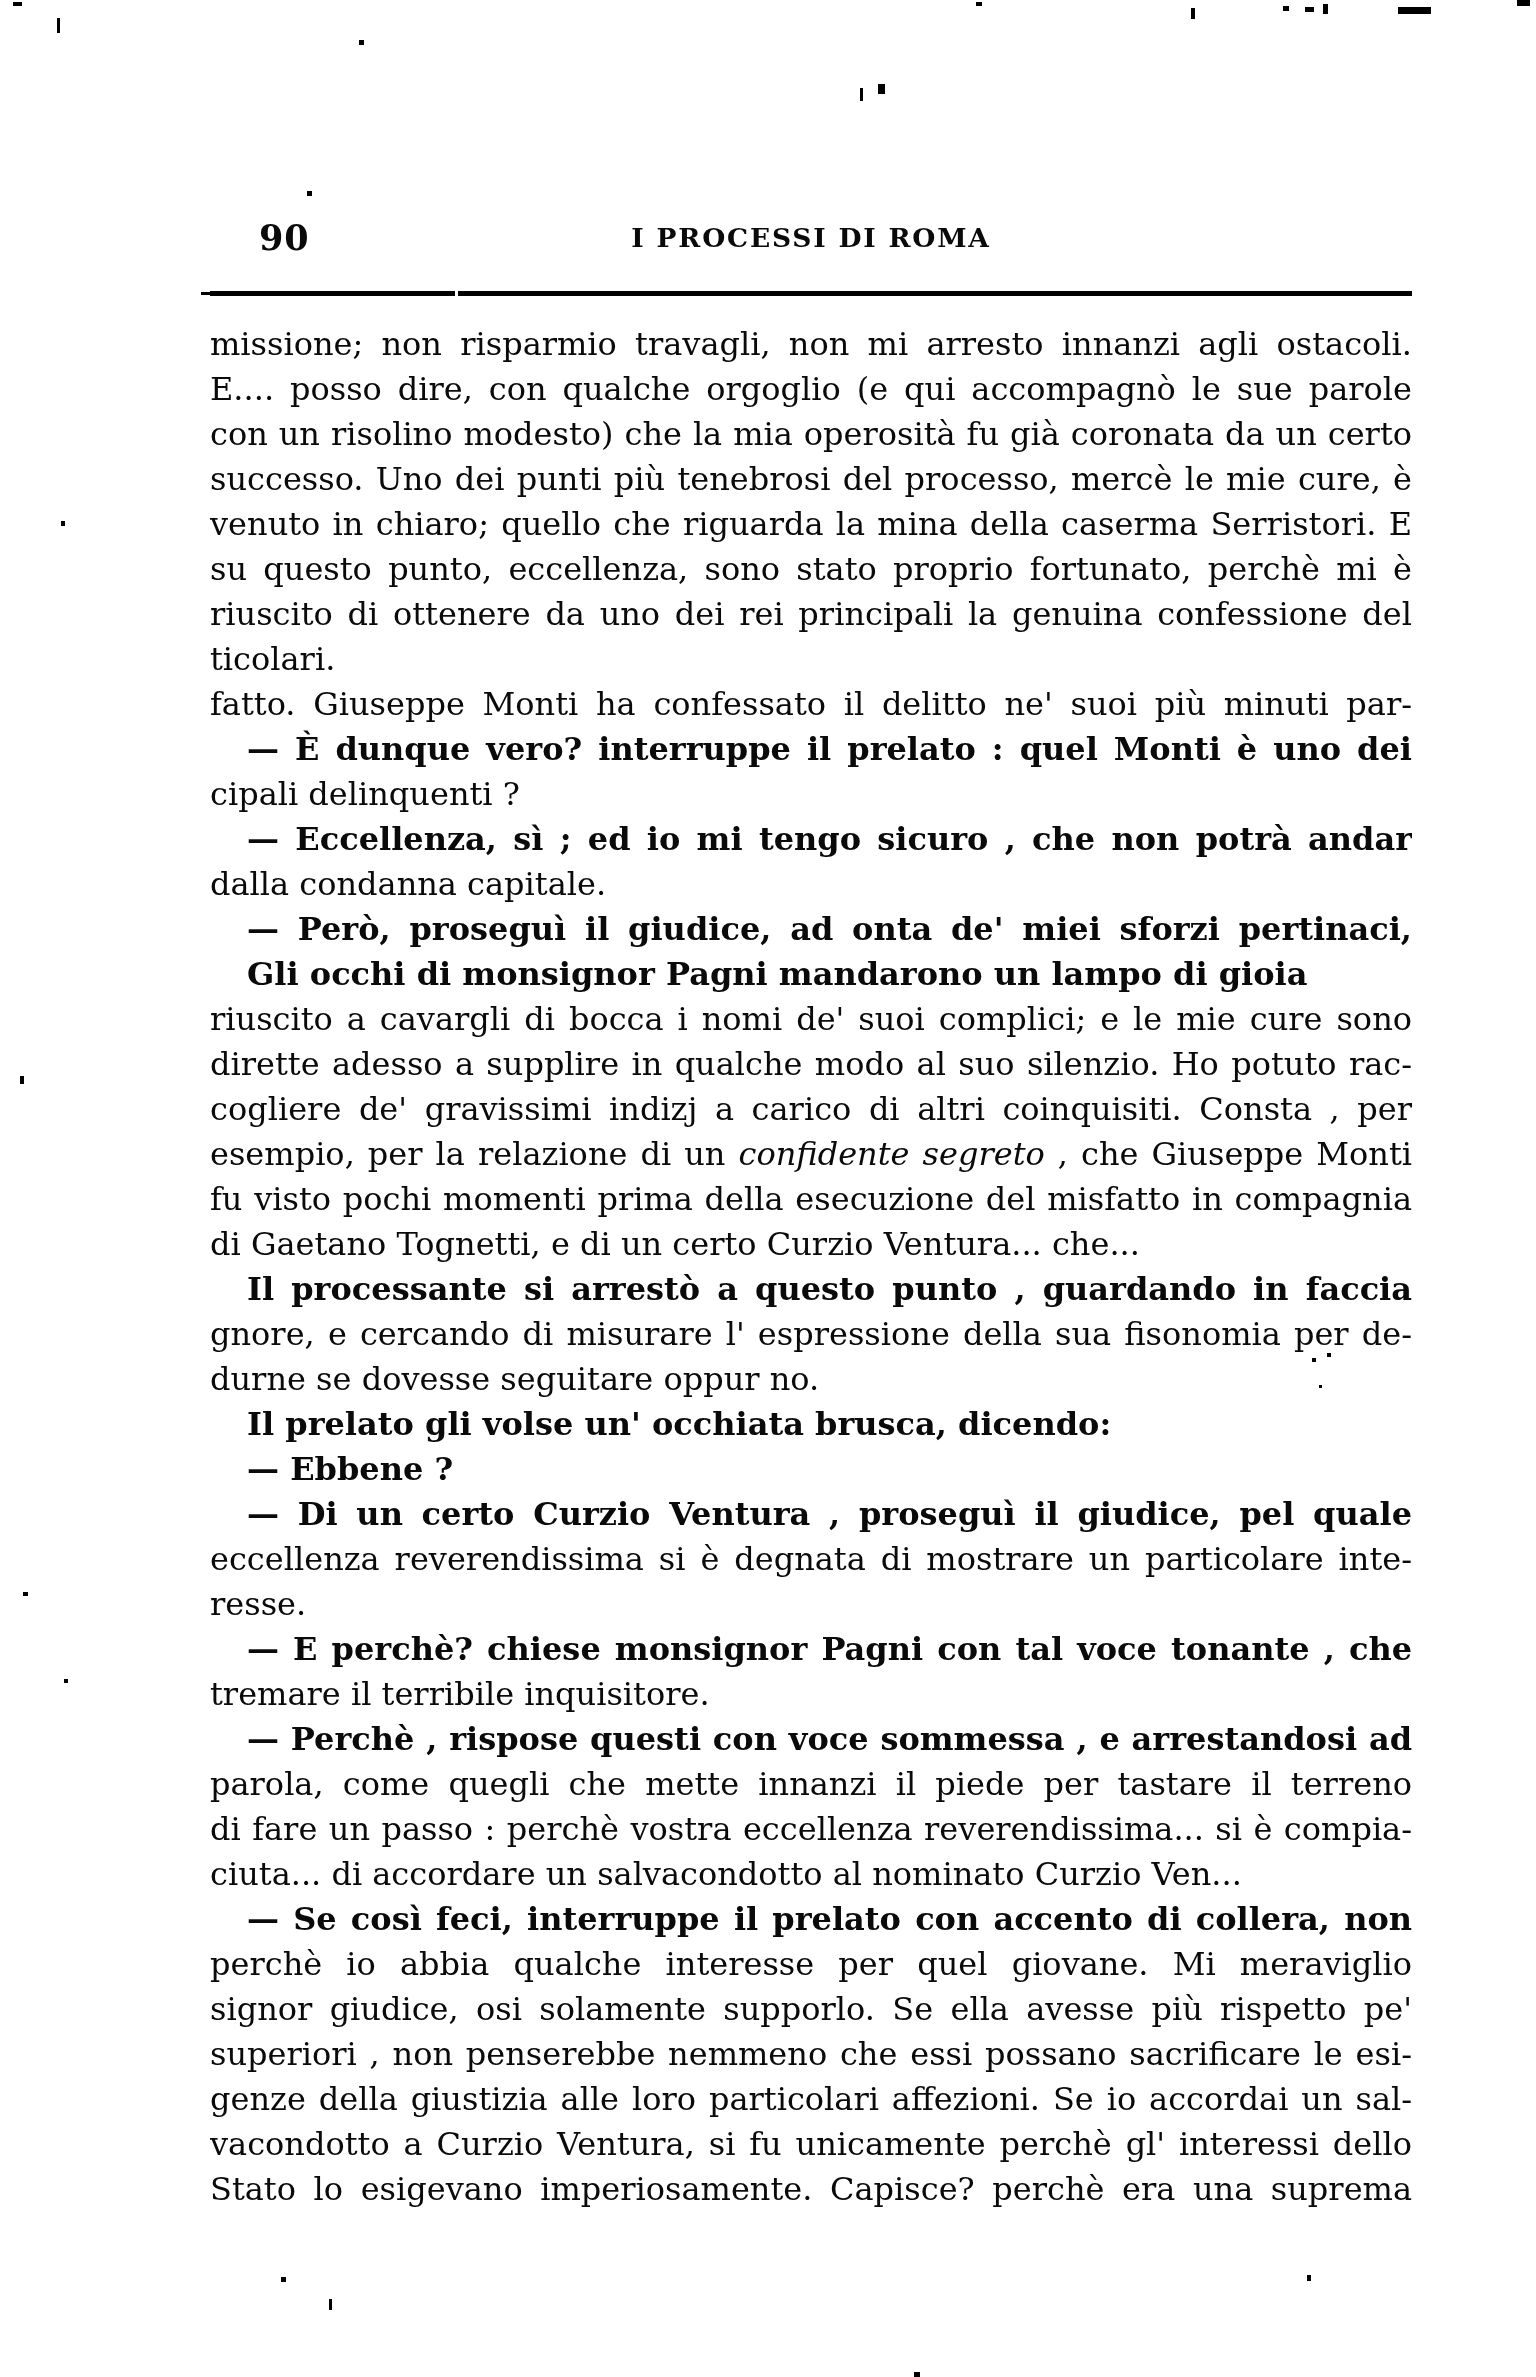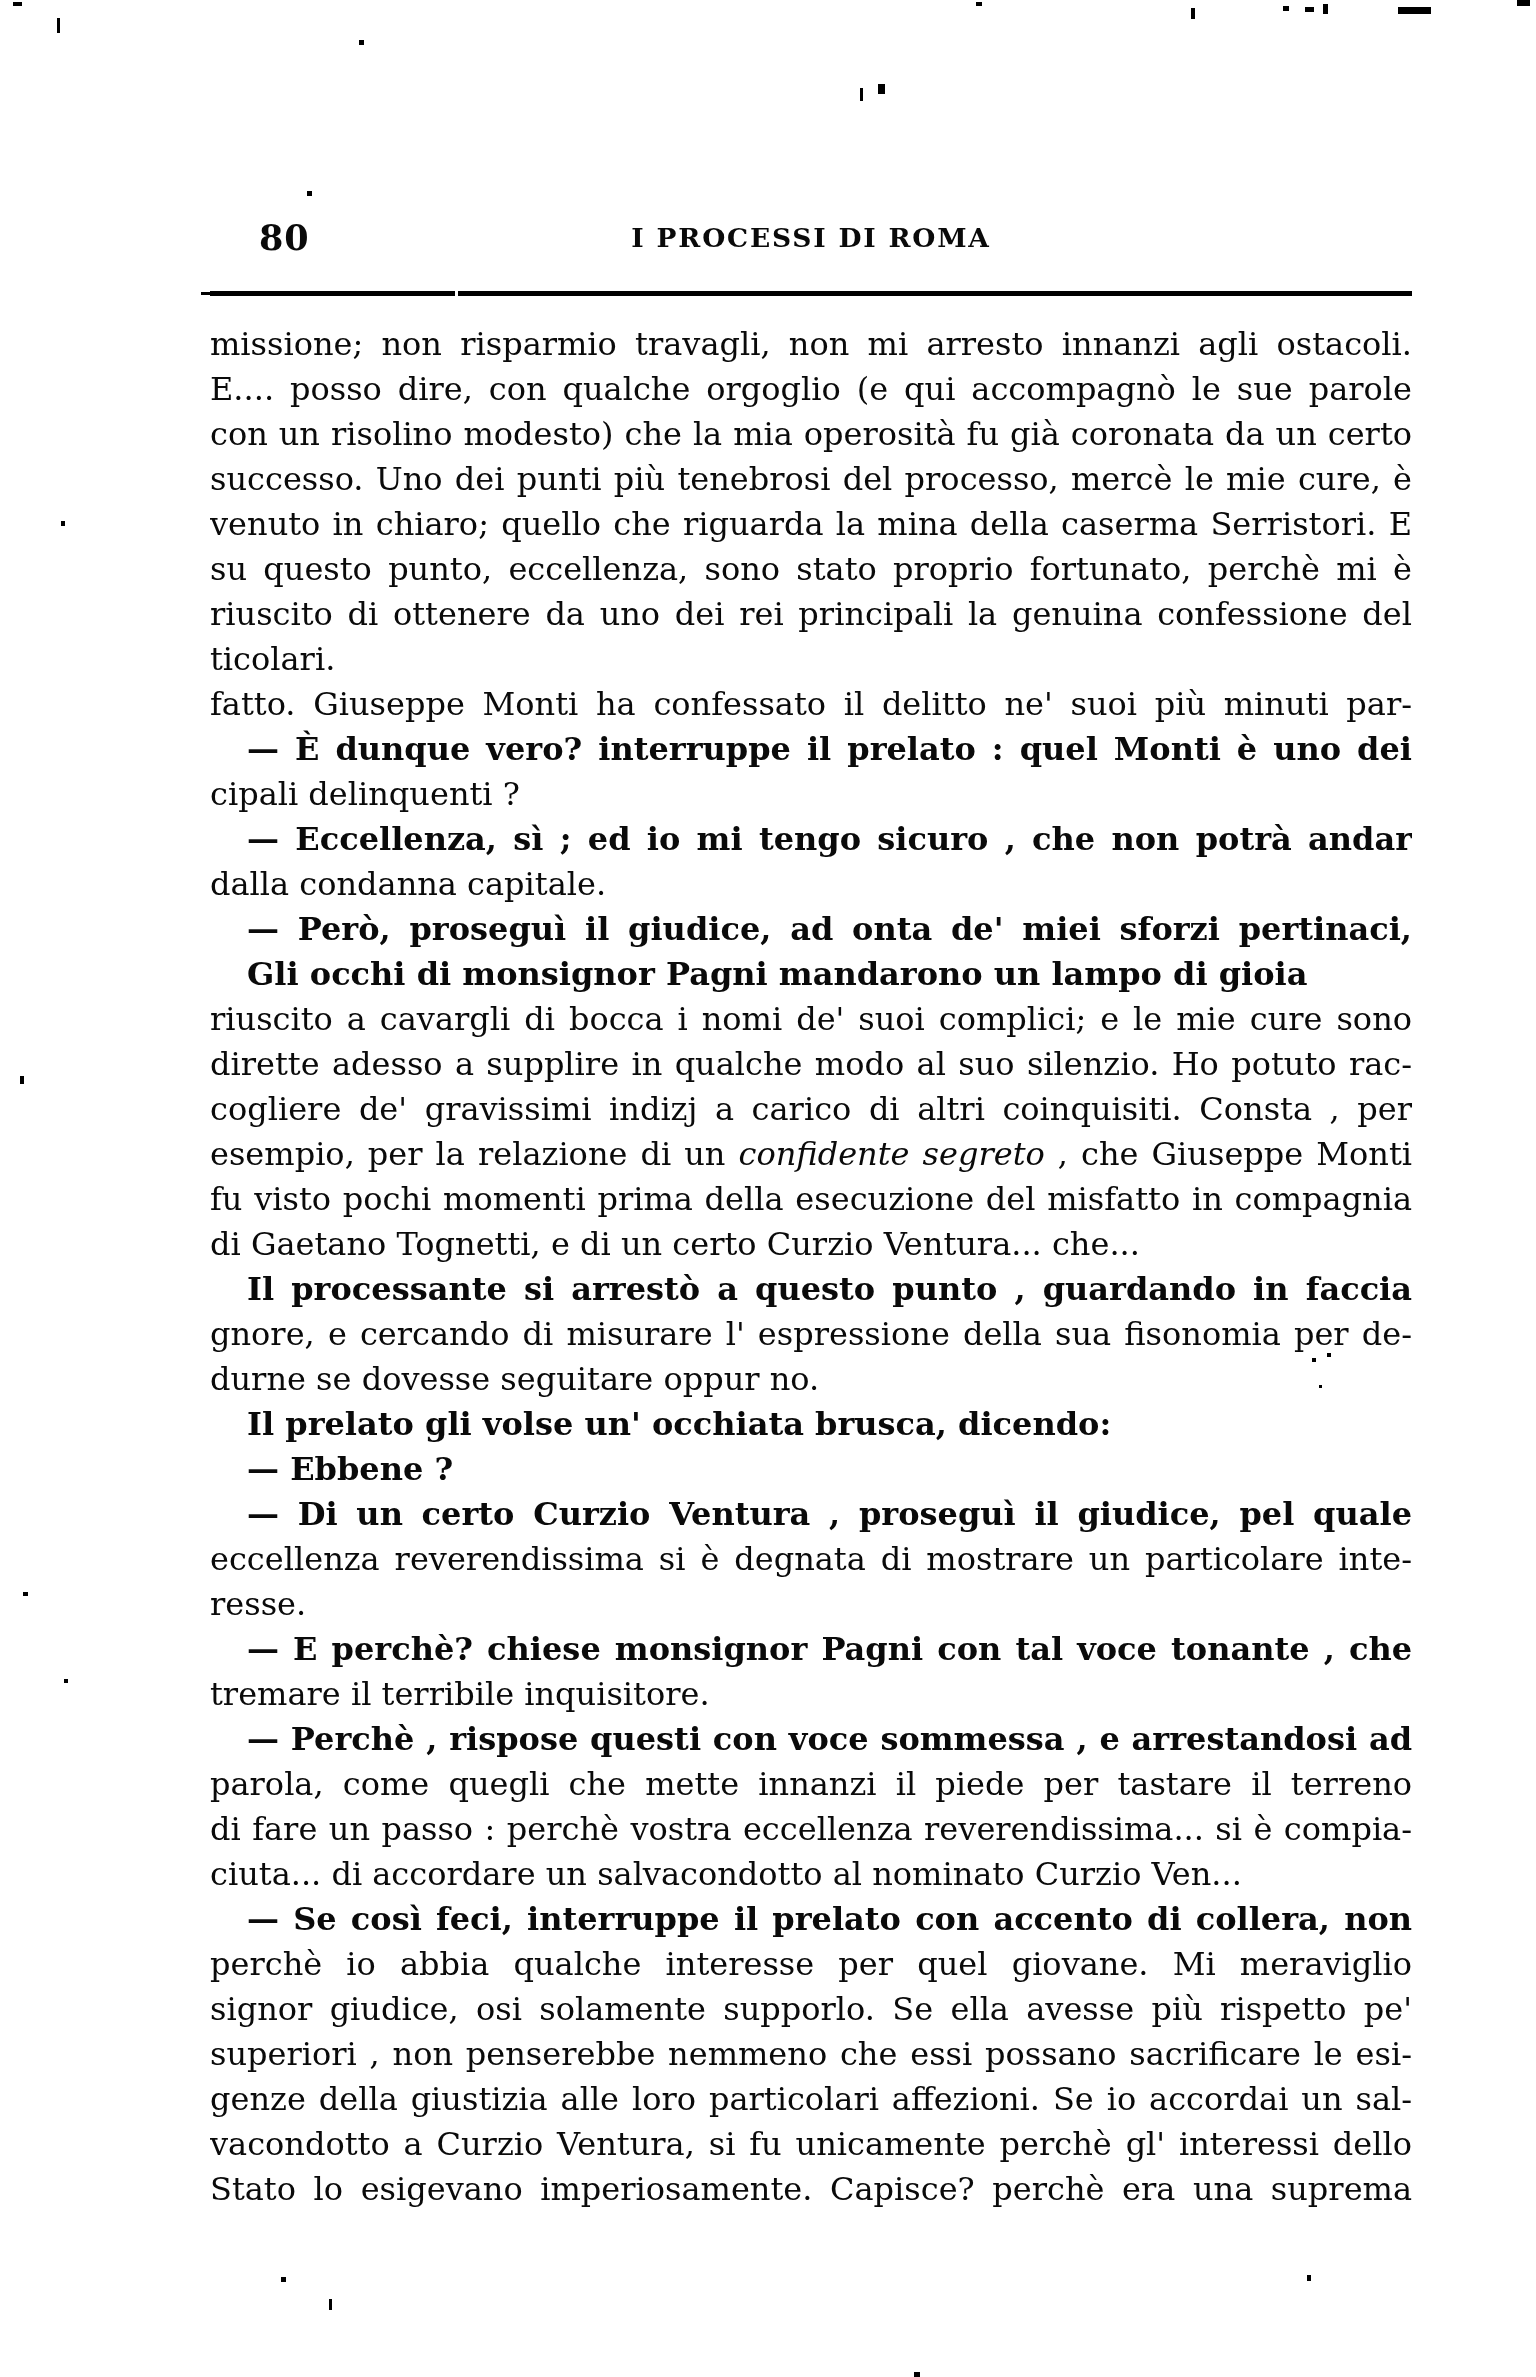--- a/index.html
+++ b/index.html
@@ -40,21 +40,21 @@
   }
   .line.j{text-align:justify;text-align-last:justify;}
   .line.ind{padding-left:37px;font-weight:bold;}
   .it{font-style:italic;}
   .speck{position:absolute;background:#000;display:block;}
 </style>
 </head>
 <body>
 
 <div class="page">
-  <span class="page-number">80</span>
+  <span class="page-number">90</span>
   <div class="running-title">I PROCESSI DI ROMA</div>
   <div class="head-rule"></div>
   <div class="text-block">
       <div class="line j">missione; non risparmio travagli, non mi arresto innanzi agli ostacoli.</div>
       <div class="line j">E.... posso dire, con qualche orgoglio (e qui accompagnò le sue parole</div>
       <div class="line j">con un risolino modesto) che la mia operosità fu già coronata da un certo</div>
       <div class="line j">successo. Uno dei punti più tenebrosi del processo, mercè le mie cure, è</div>
       <div class="line j">venuto in chiaro; quello che riguarda la mina della caserma Serristori. E</div>
       <div class="line j">su questo punto, eccellenza, sono stato proprio fortunato, perchè mi è</div>
       <div class="line j">riuscito di ottenere da uno dei rei principali la genuina confessione del</div>

